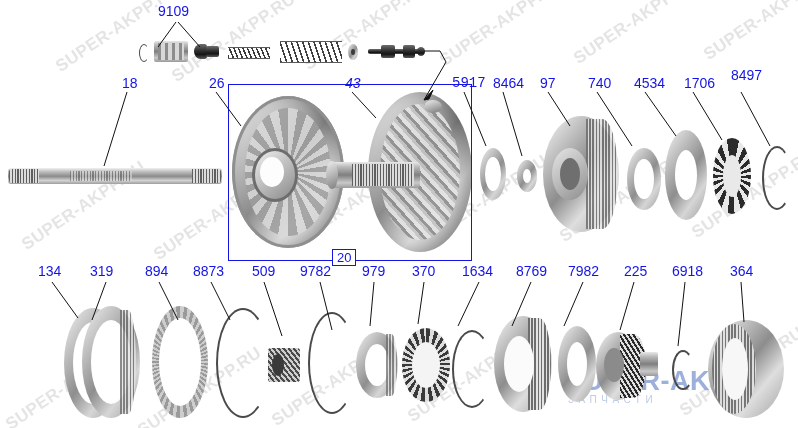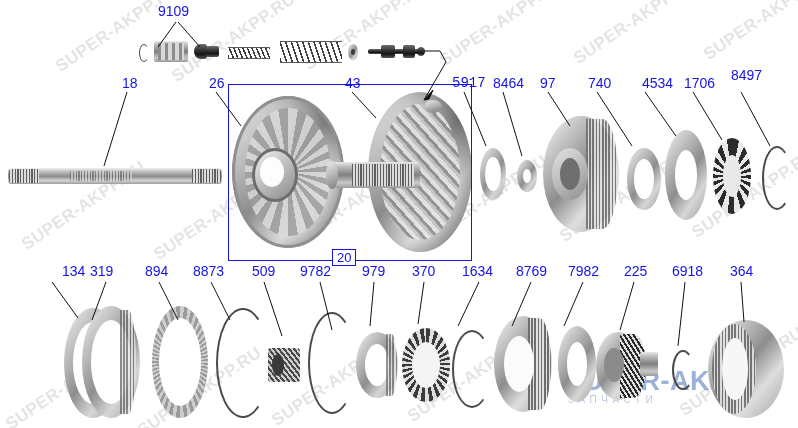--- a/index.html
+++ b/index.html
@@ -243,29 +243,29 @@
 
 <div class="wm-center">
   <div class="big">SUPER-AKPP</div>
   <div class="sub">ЗАПЧАСТИ</div>
 </div>
 
 <div id="labels">
       <div class="lbl" style="left: 158px; top: 4px;">9109</div>
       <div class="lbl" style="left: 122px; top: 76px;">18</div>
       <div class="lbl" style="left: 209px; top: 76px;">26</div>
-      <div class="lbl" style="left: 345px; top: 76px;">43</div>
+      <div class="lbl" style="left: 345px; top: 76px; font-style: italic;">43</div>
       <div class="lbl" style="left: 452px; top: 76px; font-family: Liberation Mono, monospace;">5917</div>
       <div class="lbl" style="left: 493px; top: 76px;">8464</div>
       <div class="lbl" style="left: 540px; top: 76px;">97</div>
       <div class="lbl" style="left: 588px; top: 76px;">740</div>
-      <div class="lbl" style="left: 634px; top: 76px; margin-left: 8px;">4534</div>
+      <div class="lbl" style="left: 634px; top: 76px;">4534</div>
       <div class="lbl" style="left: 684px; top: 76px;">1706</div>
       <div class="lbl" style="left: 731px; top: 68px;">8497</div>
-      <div class="lbl" style="left: 38px; top: 264px; margin-left: 24px;">134</div>
+      <div class="lbl" style="left: 38px; top: 264px;">134</div>
       <div class="lbl" style="left: 90px; top: 264px;">319</div>
       <div class="lbl" style="left: 145px; top: 264px;">894</div>
       <div class="lbl" style="left: 193px; top: 264px;">8873</div>
       <div class="lbl" style="left: 252px; top: 264px; text-align: center;">509</div>
       <div class="lbl" style="left: 300px; top: 264px;">9782</div>
       <div class="lbl" style="left: 362px; top: 264px;">979</div>
       <div class="lbl" style="left: 412px; top: 264px;">370</div>
       <div class="lbl" style="left: 462px; top: 264px;">1634</div>
       <div class="lbl" style="left: 516px; top: 264px;">8769</div>
       <div class="lbl" style="left: 568px; top: 264px;">7982</div>

